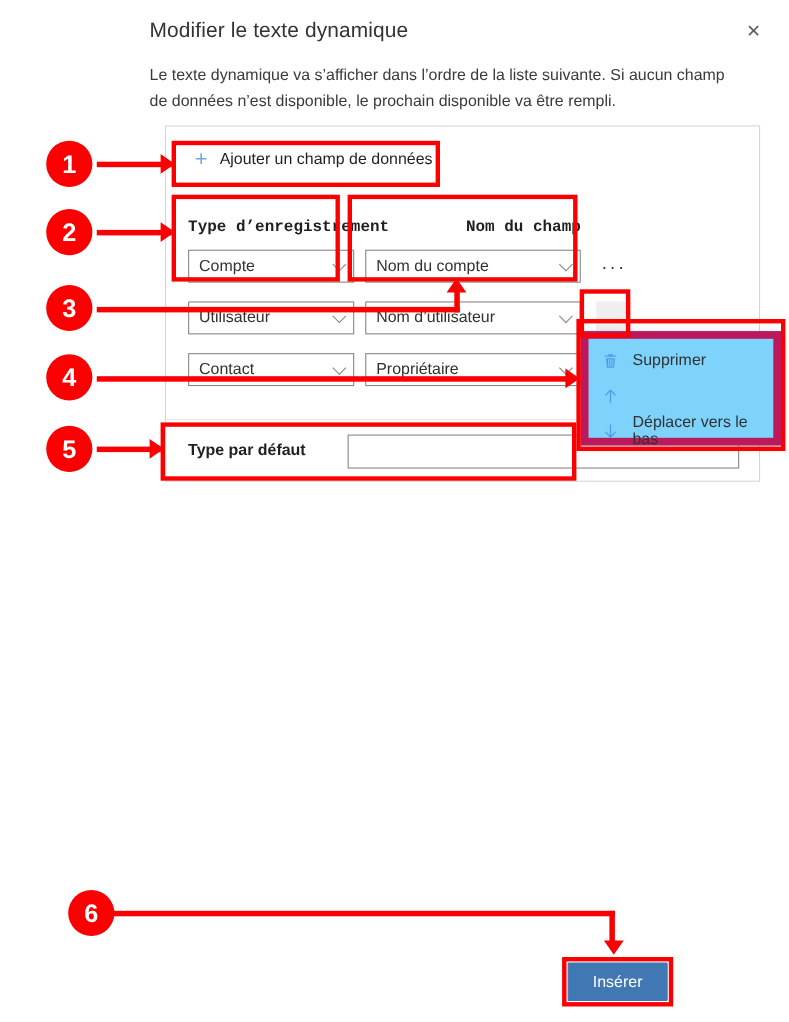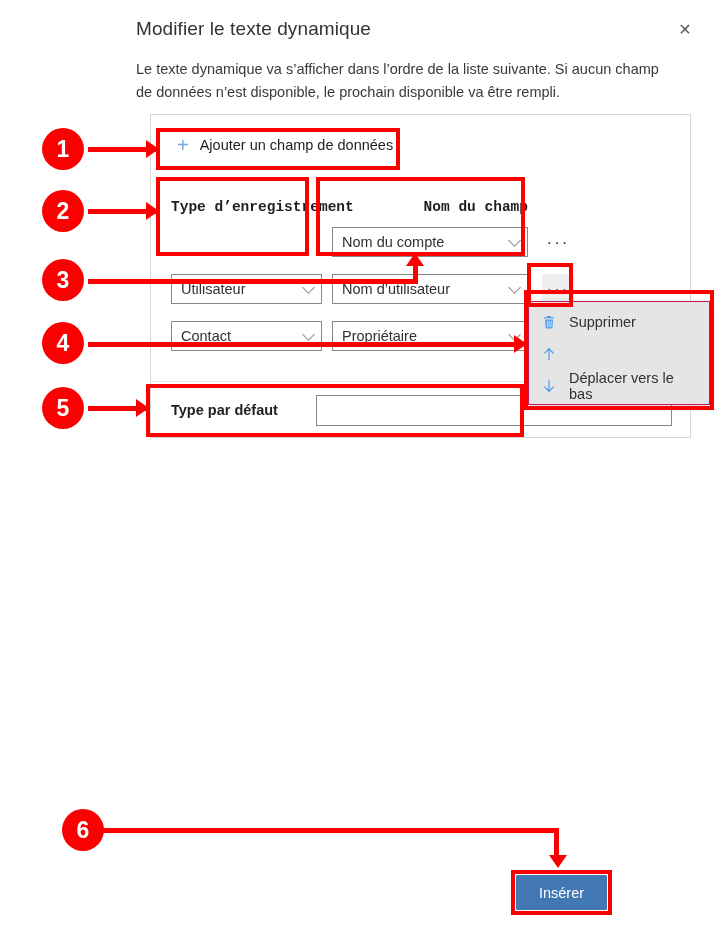--- a/index.html
+++ b/index.html
@@ -88,21 +88,21 @@
     position: absolute; left: 165px; top: 11px; width: 356px; height: 31px;
     border: 1px solid #8a8886; background: #fff;
     font-size: 14.5px; color: #323130; padding: 0 8px;
     font-family: "Liberation Sans", sans-serif;
   }
 
   
   .ctx-menu {
     position: absolute; left: 528px; top: 301px;
     width: 182px; height: 104px;
-    background: #e5e5e5; border: 1px solid #be185d;
+    background: #7dd3fc; border: 7px solid #be185d;
     box-shadow: 0 2px 7px rgba(0,0,0,.16);
     padding: 4px 0;
   }
   .ctx-item {
     height: 32px; display: flex; align-items: center; gap: 12px;
     padding: 0 10px 0 12px; font-size: 14.5px; color: #323130; cursor: pointer;
     background: transparent; border: none; width: 100%;
     font-family: "Liberation Sans", sans-serif; text-align: left;
   }
   .ctx-ico { width: 16px; height: 16px; flex: none; color: #4f9be8; display:block; }
@@ -161,20 +161,24 @@
   <div class="panel">
 
     <button class="add-field-btn">
       <span class="plus-icon">+</span>
       <span>Ajouter un champ de données</span>
     </button>
 
     <div class="col-head a">Type d’enregistrement</div>
     <div class="col-head b">Nom du champ</div>
 
+    <div class="ddl type" style="top:112px">
+      <span>Compte</span>
+      <span class="chev"></span>
+    </div>
     <div class="ddl field" style="top:112px">
       <span>Nom du compte</span>
       <span class="chev"></span>
     </div>
     <button class="row-ellipsis" style="top:112px">···</button>
 
     <div class="ddl field" style="top:159px">
       <span>Nom d’utilisateur</span>
       <span class="chev"></span>
     </div>

